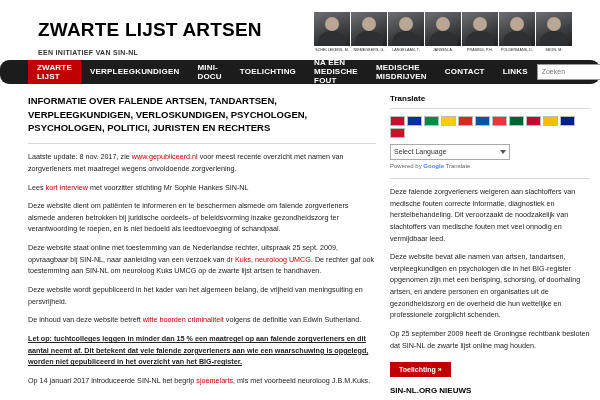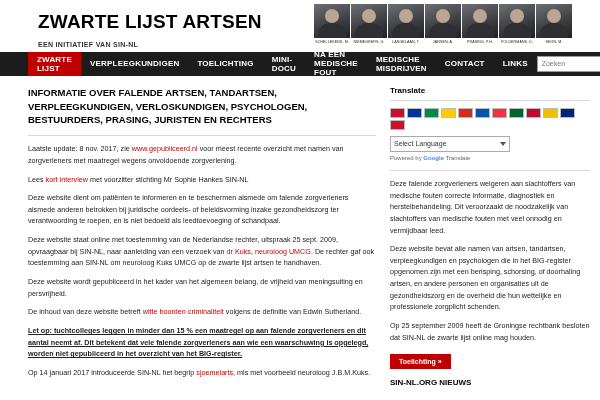--- a/index.html
+++ b/index.html
@@ -11,21 +11,21 @@
     font-family: "Liberation Sans", sans-serif;
   }
   #page {
     width: 600px; height: 400px;
     position: relative;
     background: #ffffff;
   }
 
   
   .header {
-    padding: 4px 10px 4px 10px;
+    padding: 12px 10px 4px 10px;
     display: flex;
     justify-content: space-between;
     align-items: flex-start;
     background: #fff;
     border-radius: 23px;
   }
   .brand { padding-left: 28px; padding-top: 8px; }
   .site-title {
     font-size: 19px;
     font-weight: bold;
@@ -81,20 +81,21 @@
     letter-spacing: 0.1px;
   }
 
   
   .nav {
     background: #1c1c1c;
     height: 24px;
     display: flex;
     align-items: stretch;
     padding-left: 28px;
+    border-radius: 9px;
   }
   .nav-item {
     color: #fff;
     font-size: 8px;
     font-weight: bold;
     text-transform: uppercase;
     padding: 0 9px;
     display: flex;
     align-items: center;
     letter-spacing: 0.2px;
@@ -241,37 +242,37 @@
         <div class="face">
           <div class="photo"></div>
           <div class="cap">SEIJN, M.</div>
         </div>
       </div>
   </div>
 
   <div class="nav" id="nav">
     <div class="nav-item active">ZWARTE LIJST</div>
       <div class="nav-item">VERPLEEGKUNDIGEN</div>
+      <div class="nav-item">MINI-DOCU</div>
       <div class="nav-item">TOELICHTING</div>
-      <div class="nav-item">MINI-DOCU</div>
       <div class="nav-item">NA EEN MEDISCHE FOUT</div>
       <div class="nav-item">MEDISCHE MISDRIJVEN</div>
       <div class="nav-item">CONTACT</div>
       <div class="nav-item">LINKS</div>
       <div class="nav-spacer"></div>
     <div class="search-wrap">
       <input class="search-input" value="" placeholder="Zoeken" style="">
 
     </div>
   </div>
 
   <div class="content">
 
     <div class="main">
-      <div class="page-heading">INFORMATIE OVER FALENDE ARTSEN, TANDARTSEN, VERPLEEGKUNDIGEN, VERLOSKUNDIGEN, PSYCHOLOGEN, BESTUURDERS, PRASING, JURISTEN EN RECHTERS</div>
+      <div class="page-heading">INFORMATIE OVER FALENDE ARTSEN, TANDARTSEN, VERPLEEGKUNDIGEN, VERLOSKUNDIGEN, PSYCHOLOGEN, PSYCHOLOGEN, POLITICI, JURISTEN EN RECHTERS</div>
       <div class="rule"></div>
       <div id="main-paras">
           <p class="p">Laatste update: 8 nov. 2017, zie <a href="#">www.gepubliceerd.nl</a> voor meest recente overzicht met namen van zorgverleners met maatregel wegens onvoldoende zorgverlening.</p>
           <p class="p">Lees <a href="#">kort interview</a> met voorzitter stichting  Mr Sophie Hankes SIN-NL</p>
           <p class="p">Deze website dient om patiënten te informeren en te beschermen alsmede om falende zorgverleners alsmede anderen betrokken bij juridische oordeels- of beleidsvorming inzake gezondheidszorg ter verantwoording te roepen, en is niet bedoeld als leedtoevoeging of schandpaal.</p>
           <p class="p">Deze website staat online met toestemming van de Nederlandse rechter, uitspraak 25 sept. 2009, opvraagbaar bij SIN-NL, naar aanleiding van een verzoek van <a href="#">dr Kuks</a>, <a href="#">neuroloog UMCG</a>. De rechter  gaf ook toestemming aan SIN-NL om neuroloog Kuks UMCG op de zwarte lijst artsen te  handhaven.</p>
           <p class="p">Deze website wordt gepubliceerd in het kader van het algemeen belang, de vrijheid van meningsuiting en persvrijheid.</p>
           <p class="p">De inhoud van deze website betreft <a href="#">witte boorden criminaliteit</a> volgens de definitie van Edwin Sutherland.</p>
           <p class="p bold">Let op: tuchtcolleges leggen in minder dan 15 % een maatregel op aan falende zorgverleners en dit aantal neemt af. Dit betekent dat vele falende zorgverleners aan wie een waarschuwing is opgelegd, worden niet gepubliceerd in het overzicht van het BIG-register.</p>
           <p class="p">Op 14 januari 2017 introduceerde SIN-NL het begrip <a href="#">sjoemelarts</a>, mls met voorbeeld neuroloog J.B.M.Kuks.</p>

